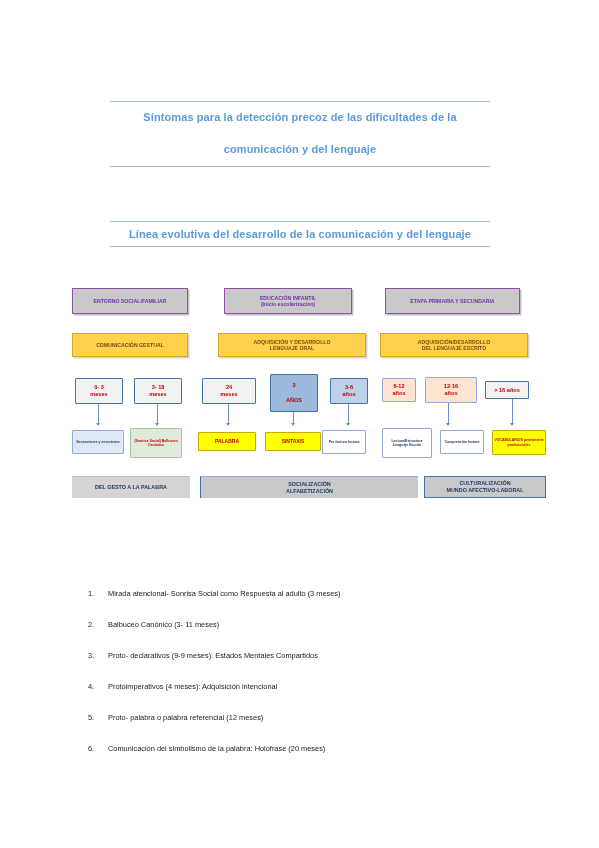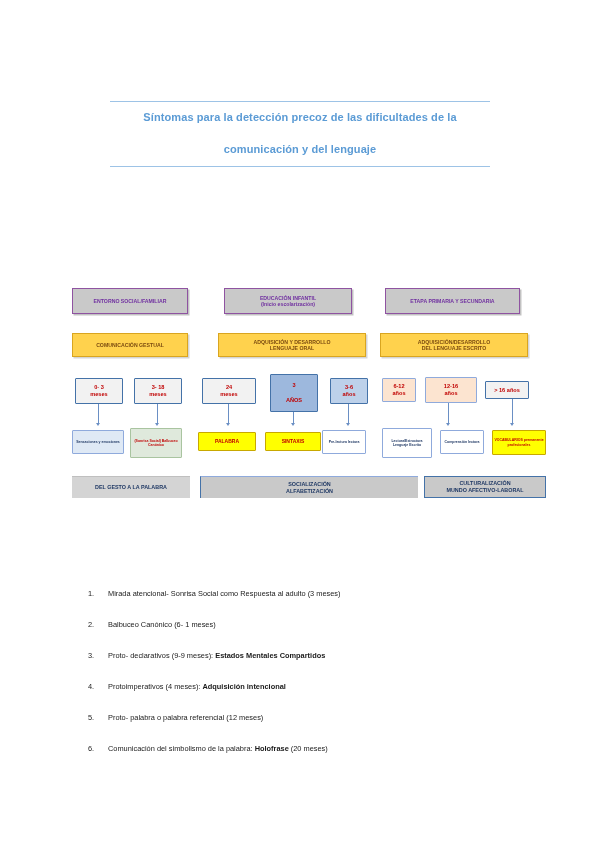--- a/index.html
+++ b/index.html
@@ -175,33 +175,38 @@
     line-height: 1;
     display: flex;
     align-items: flex-start;
   }
   .li-num {
     width: 20px;
     flex: 0 0 20px;
     font-size: 7.4px;
   }
   .li-text { flex: 1 1 auto; }
-  .li-text b { font-weight: bold; }
+  .li-text b { font-weight: normal; }
 </style>
 </head>
 <body>
 
 <div class="page">
 
   <div class="title-block" id="title-1">
     <div class="rule"></div>
     <div class="title-text">Síntomas para la detección precoz de las dificultades de la comunicación y del lenguaje</div>
     <div class="rule"></div>
   </div>
 
+  <div class="title-block" id="title-2">
+    <div class="rule"></div>
+    <div class="title-text" style="line-height:2.2">Línea evolutiva del desarrollo de la comunicación y del lenguaje</div>
+    <div class="rule"></div>
+  </div>
 
   <div class="diagram">
 
     <div class="box purple" style="left:72px; top:10px; width:116px;">
       <span>ENTORNO SOCIAL/FAMILIAR</span>
     </div>
     <div class="box purple" style="left:224px; top:10px; width:128px; flex-direction:column;">
       <span>EDUCACIÓN INFANTIL</span>
       <span>(Inicio escolarización)</span>
     </div>
@@ -309,21 +314,21 @@
 
   <div class="list">
 
     <div class="list-item">
       <span class="li-num">1.</span>
       <span class="li-text"><span>Mirada atencional- Sonrisa Social como Respuesta al adulto (3 meses)</span><b></b></span>
     </div>
 
     <div class="list-item">
       <span class="li-num">2.</span>
-      <span class="li-text"><span>Balbuceo Canónico (6- 1 meses)</span><b></b></span>
+      <span class="li-text"><span>Balbuceo Canónico (3- 11 meses)</span><b></b></span>
     </div>
 
     <div class="list-item">
       <span class="li-num">3.</span>
       <span class="li-text"><span>Proto- declarativos (9-9 meses): </span><b>Estados Mentales Compartidos</b></span>
     </div>
 
     <div class="list-item">
       <span class="li-num">4.</span>
       <span class="li-text"><span>Protoimperativos (4 meses): </span><b>Adquisición intencional</b></span>

